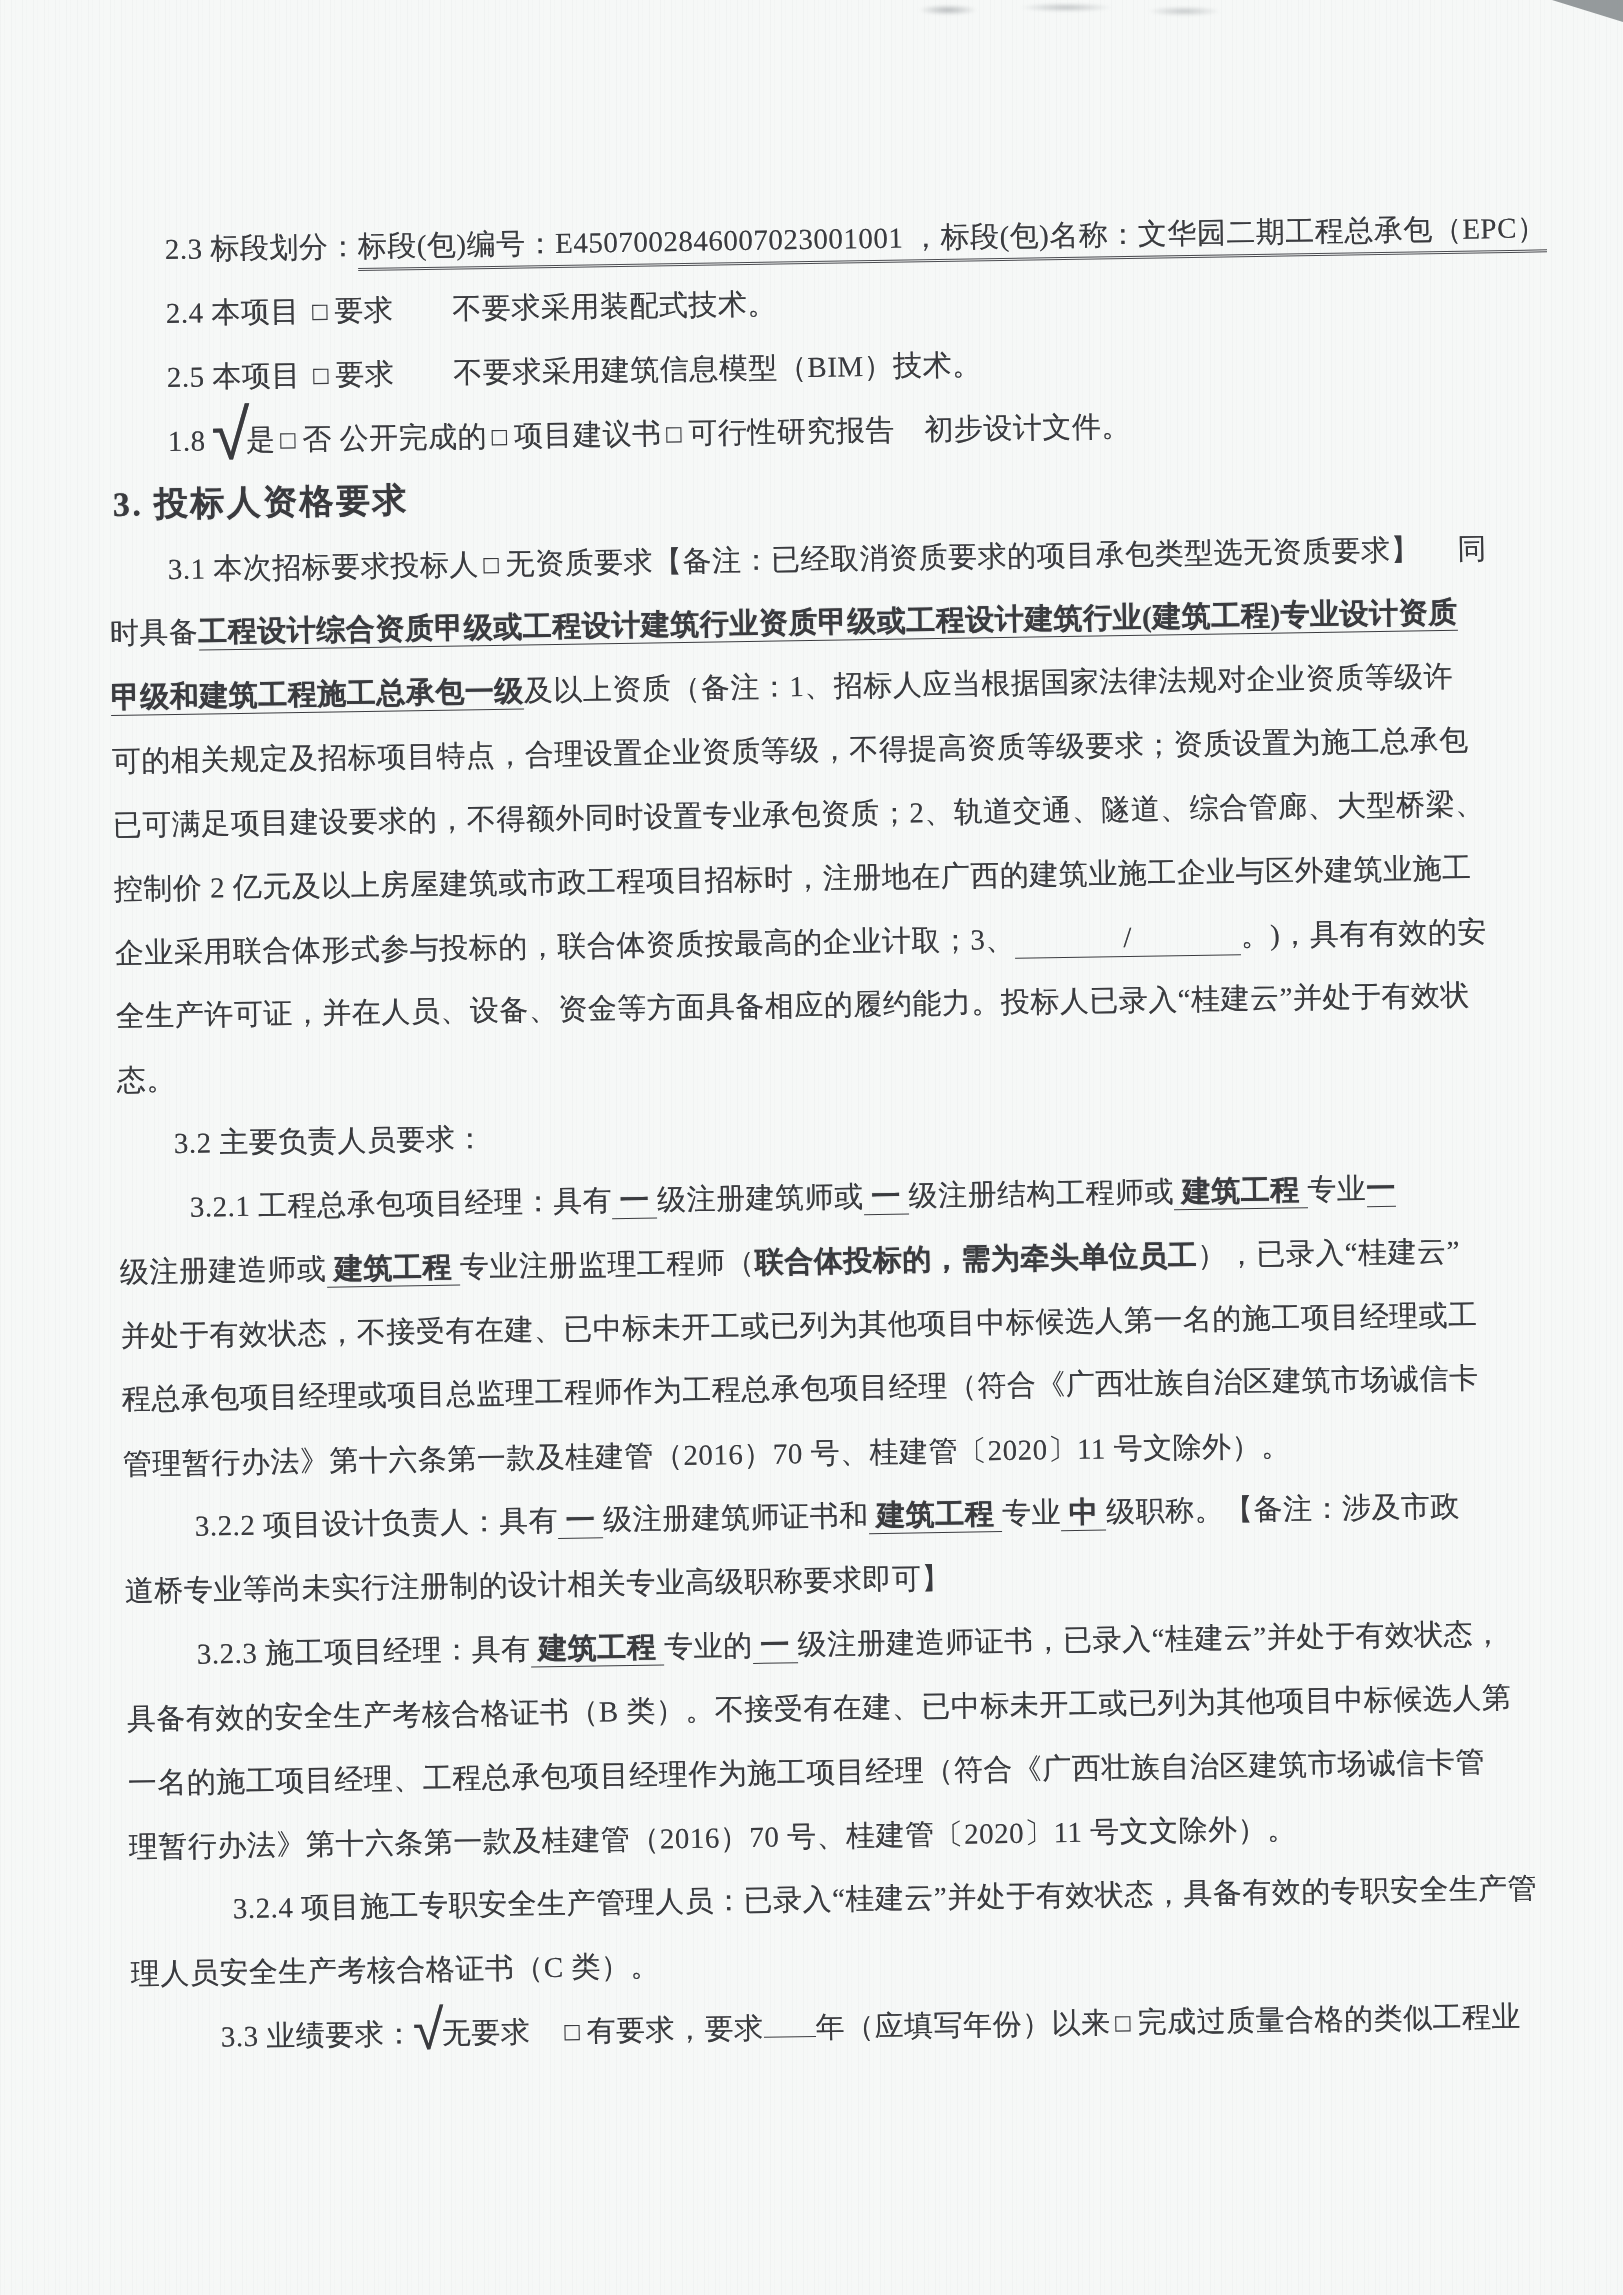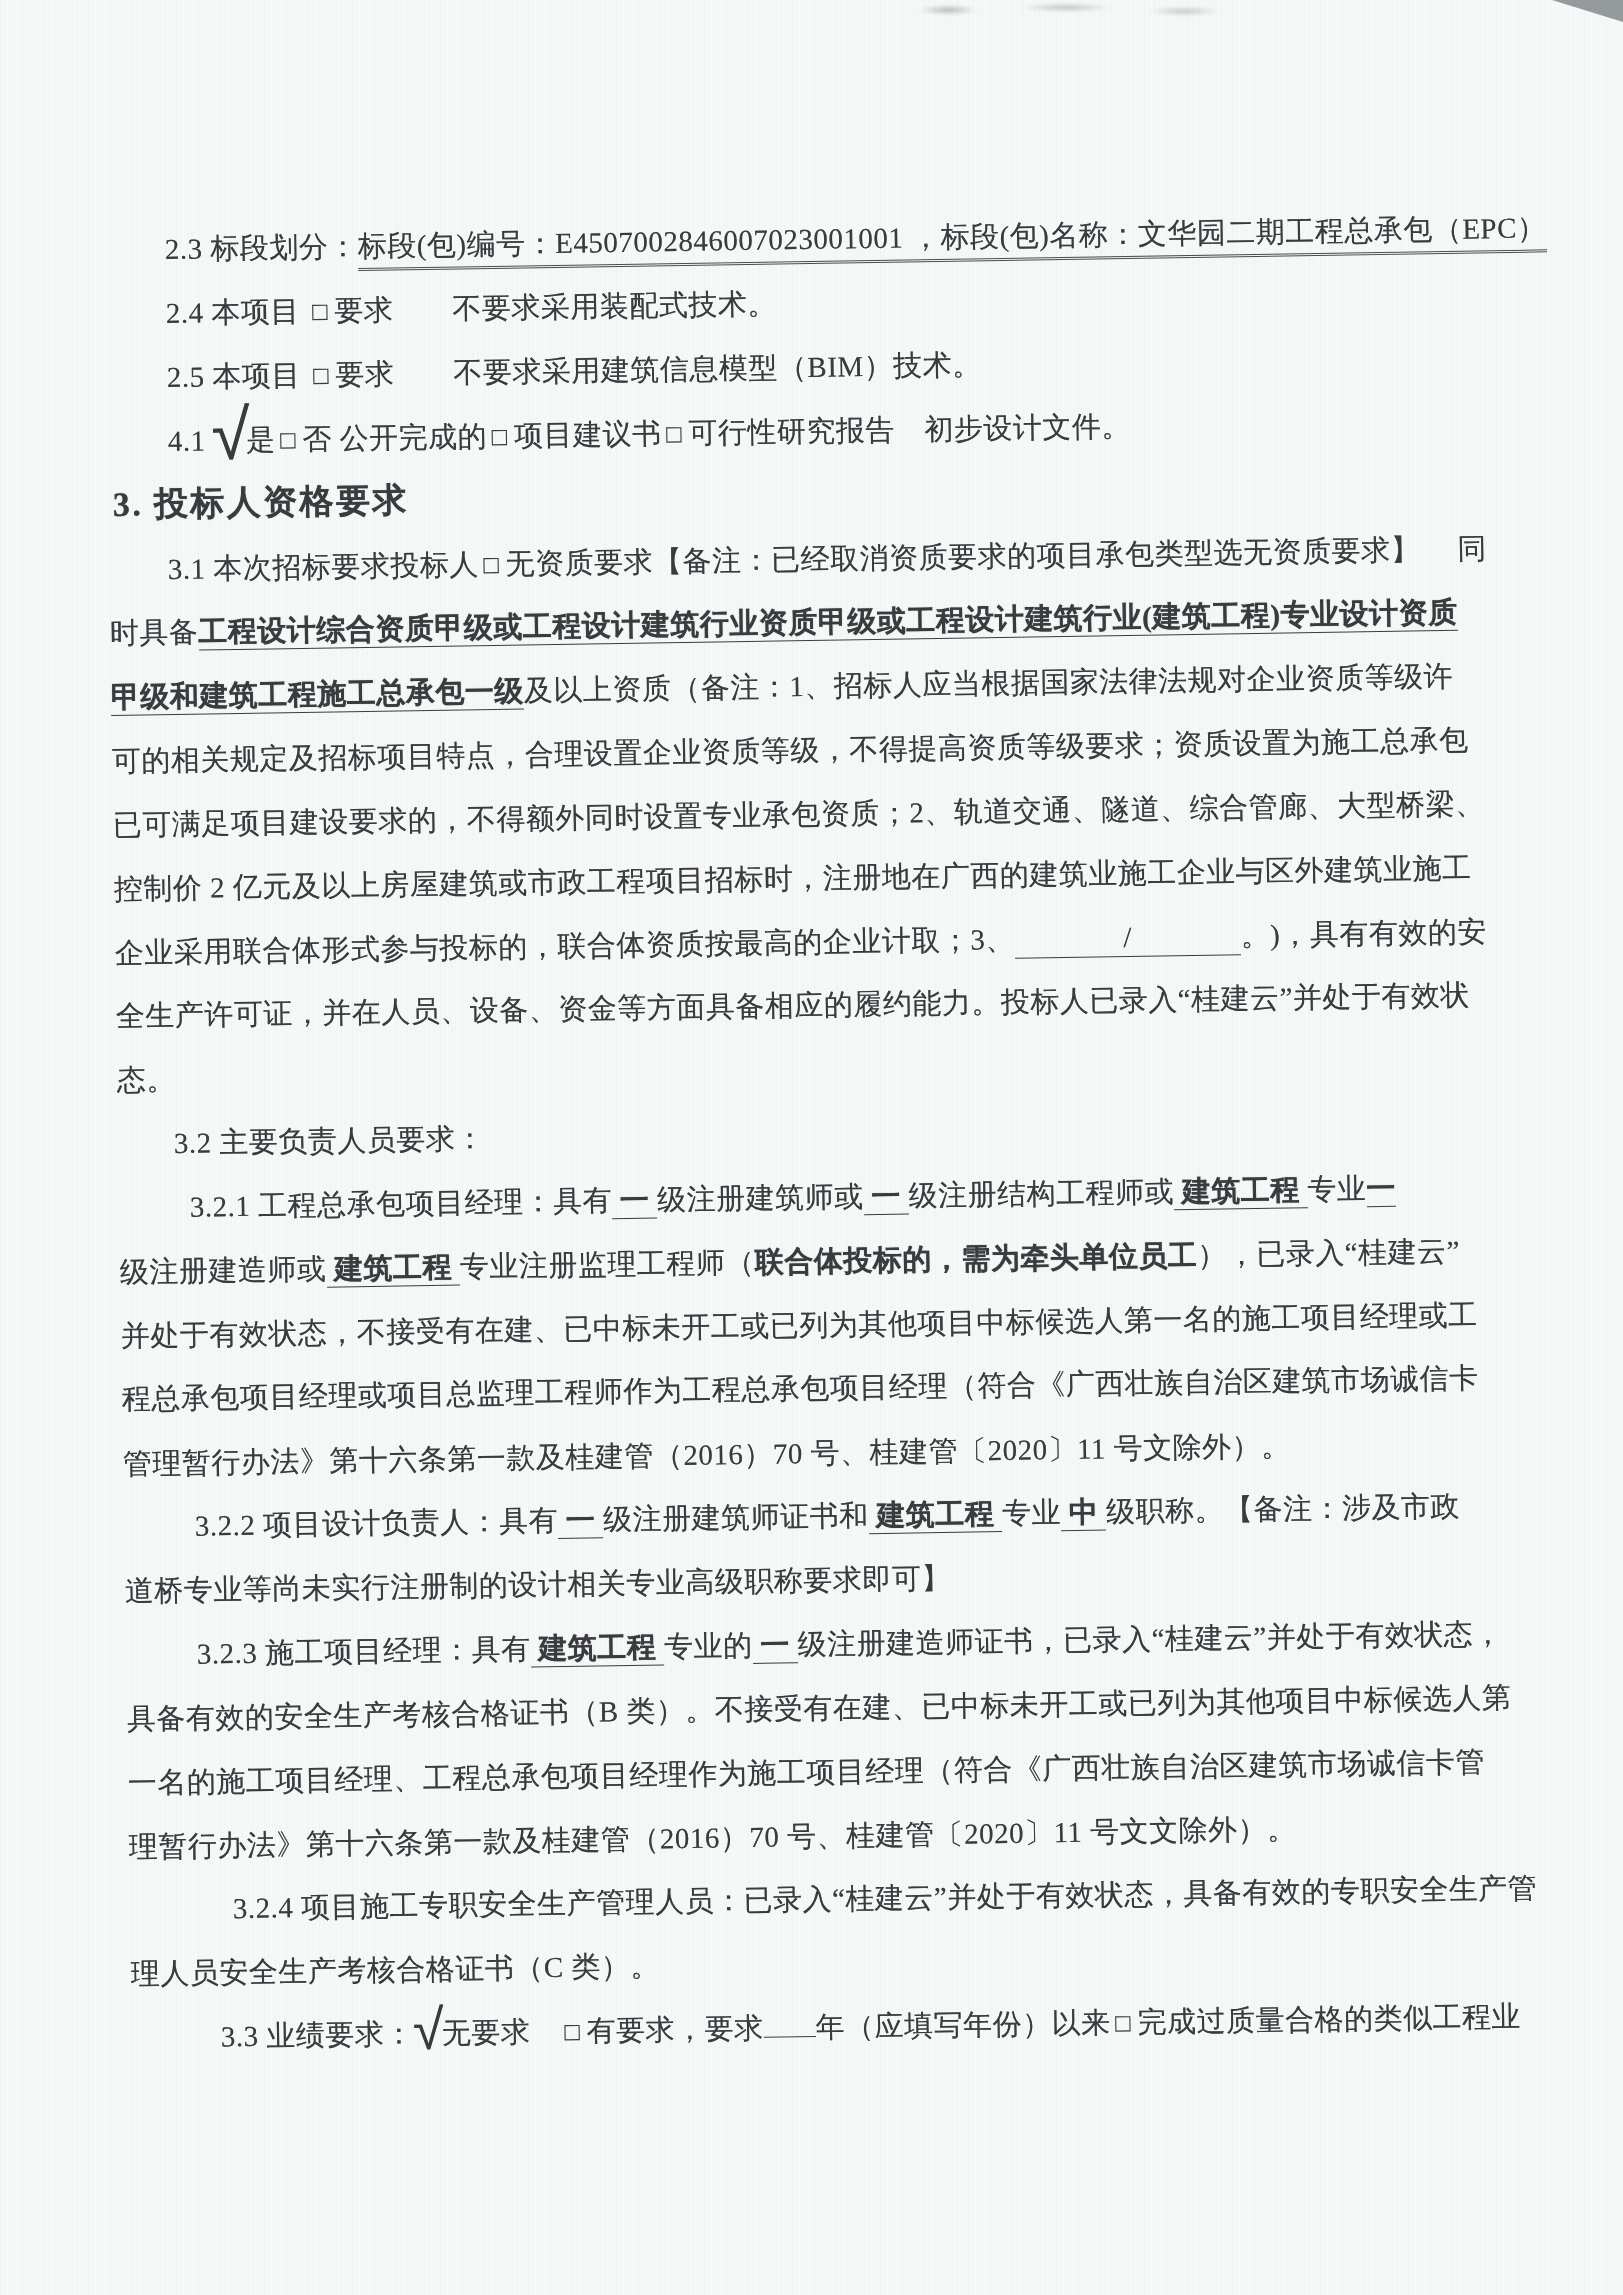--- a/index.html
+++ b/index.html
@@ -67,21 +67,21 @@
 </head>
 <body>
 
 <div id="paper"></div>
 <div id="top-smudge"></div>
 <div id="corner-shadow"></div>
 <div id="sheet">
     <div class="line" style="top: 220px; left: 179px;"><span class="seg s-n">2.3 标段划分：</span><span class="seg s-u">标段(包)编号：E4507002846007023001001 ，标段(包)名称：文华园二期工程总承包（EPC）</span></div>
     <div class="line" style="top: 284px; left: 179px;"><span class="seg s-n">2.4 本项目 </span><span class="seg s-box">□</span><span class="seg s-n">要求　　不要求采用装配式技术。</span></div>
     <div class="line" style="top: 348px; left: 179px;"><span class="seg s-n">2.5 本项目 </span><span class="seg s-box">□</span><span class="seg s-n">要求　　不要求采用建筑信息模型（BIM）技术。</span></div>
-    <div class="line" style="top: 412px; left: 179px;"><span class="seg s-n">4.1 </span><span class="seg s-chk">√</span><span class="seg s-n">是</span><span class="seg s-box">□</span><span class="seg s-n">否 公开完成的</span><span class="seg s-box">□</span><span class="seg s-n">项目建议书</span><span class="seg s-box">□</span><span class="seg s-n">可行性研究报告　初步设计文件。</span></div>
+    <div class="line" style="top: 412px; left: 179px;"><span class="seg s-n">1.8 </span><span class="seg s-chk">√</span><span class="seg s-n">是</span><span class="seg s-box">□</span><span class="seg s-n">否 公开完成的</span><span class="seg s-box">□</span><span class="seg s-n">项目建议书</span><span class="seg s-box">□</span><span class="seg s-n">可行性研究报告　初步设计文件。</span></div>
     <div class="line hd" style="top: 475px; left: 123px;"><span class="seg s-b">3. 投标人资格要求</span></div>
     <div class="line" style="top: 540px; left: 177px;"><span class="seg s-n">3.1 本次招标要求投标人</span><span class="seg s-box">□</span><span class="seg s-n">无资质要求【备注：已经取消资质要求的项目承包类型选无资质要求】　 同</span></div>
     <div class="line" style="top: 603px; left: 118px;"><span class="seg s-n">时具备</span><span class="seg s-bu">工程设计综合资质甲级或工程设计建筑行业资质甲级或工程设计建筑行业(建筑工程)专业设计资质</span></div>
     <div class="line" style="top: 667px; left: 118px;"><span class="seg s-bu">甲级和建筑工程施工总承包一级</span><span class="seg s-n">及以上资质（备注：1、招标人应当根据国家法律法规对企业资质等级许</span></div>
     <div class="line" style="top: 731px; left: 118px;"><span class="seg s-n">可的相关规定及招标项目特点，合理设置企业资质等级，不得提高资质等级要求；资质设置为施工总承包</span></div>
     <div class="line" style="top: 795px; left: 118px;"><span class="seg s-n">已可满足项目建设要求的，不得额外同时设置专业承包资质；2、轨道交通、隧道、综合管廊、大型桥梁、</span></div>
     <div class="line" style="top: 859px; left: 118px;"><span class="seg s-n">控制价 2 亿元及以上房屋建筑或市政工程项目招标时，注册地在广西的建筑业施工企业与区外建筑业施工</span></div>
     <div class="line" style="top: 923px; left: 118px;"><span class="seg s-n">企业采用联合体形式参与投标的，联合体资质按最高的企业计取；3、</span><span class="seg s-blk" style="width: 226px;">/</span><span class="seg s-n">。)，具有有效的安</span></div>
     <div class="line" style="top: 986px; left: 118px;"><span class="seg s-n">全生产许可证，并在人员、设备、资金等方面具备相应的履约能力。投标人已录入“桂建云”并处于有效状</span></div>
     <div class="line" style="top: 1050px; left: 118px;"><span class="seg s-n">态。</span></div>

